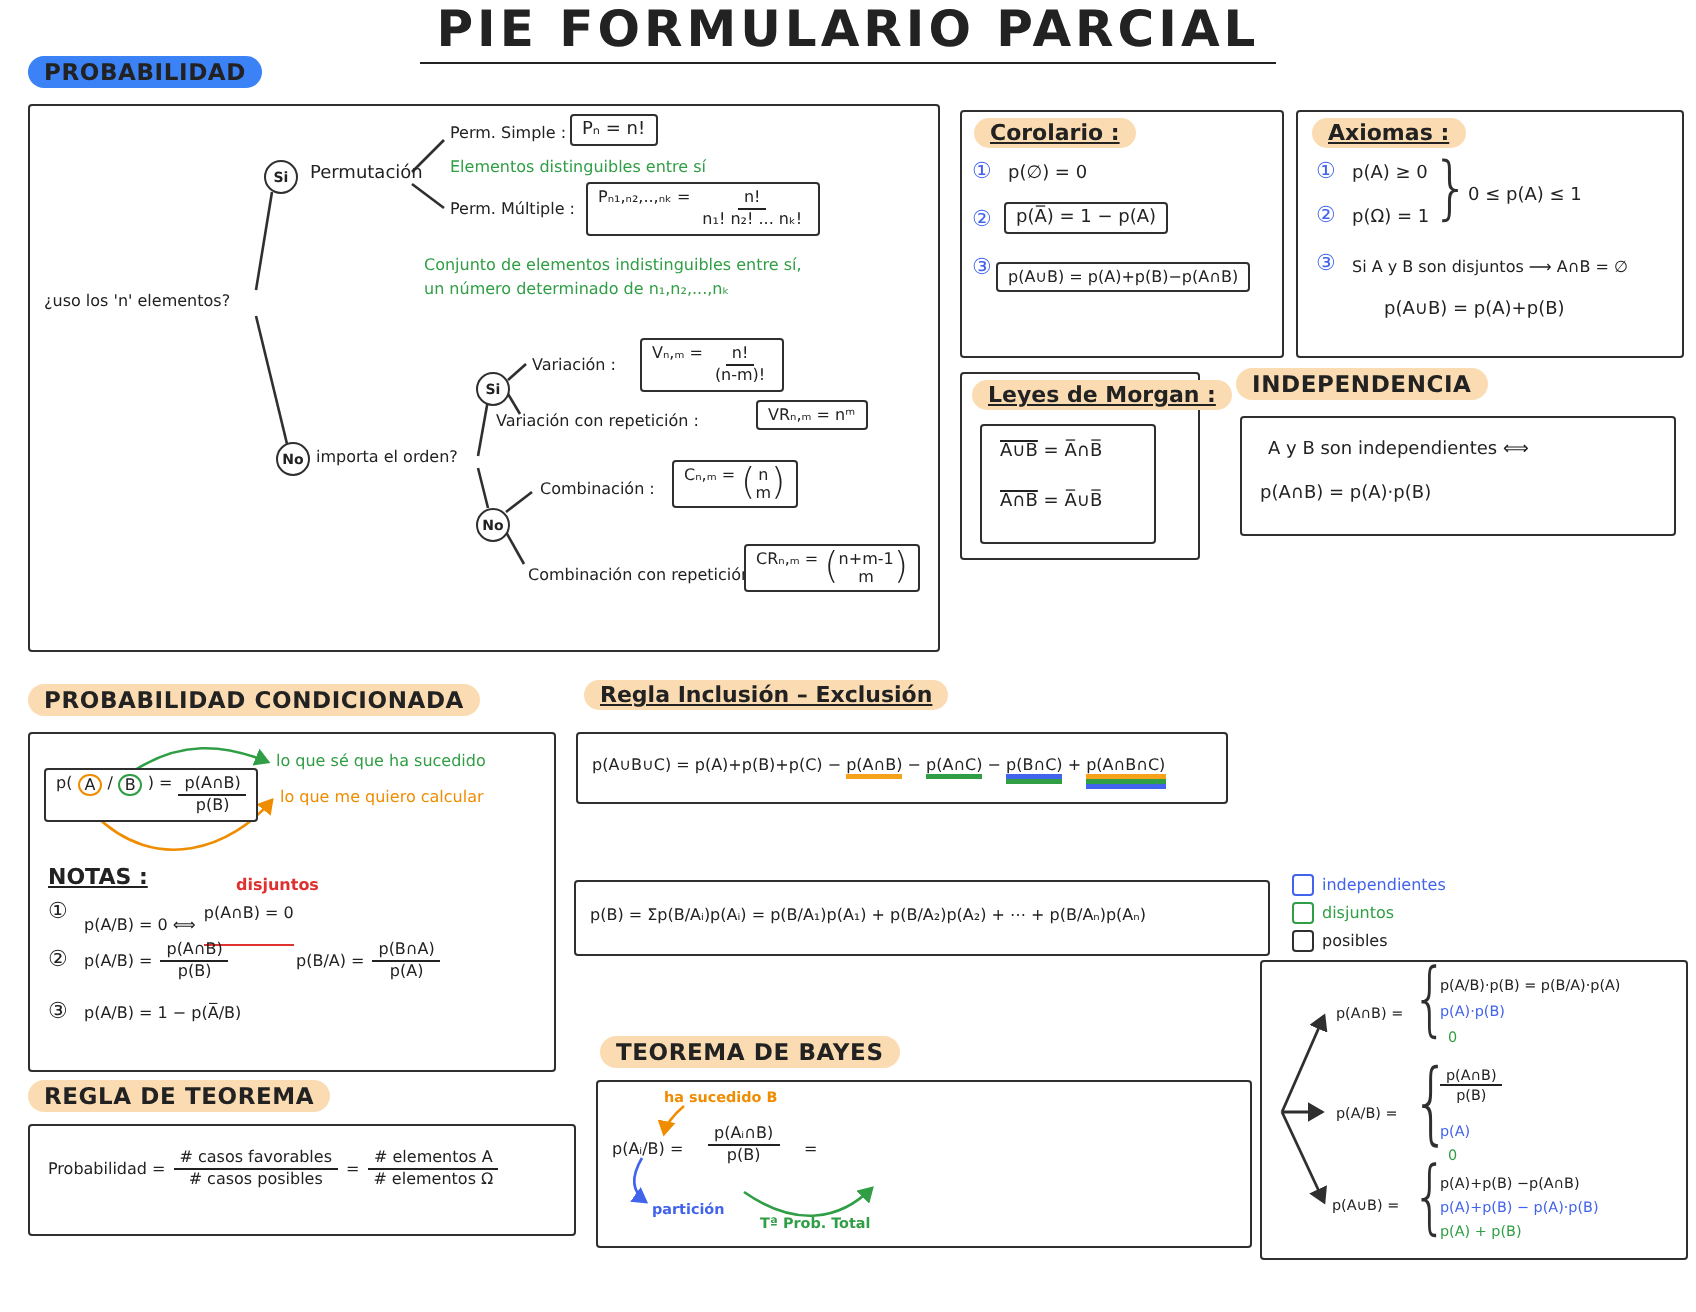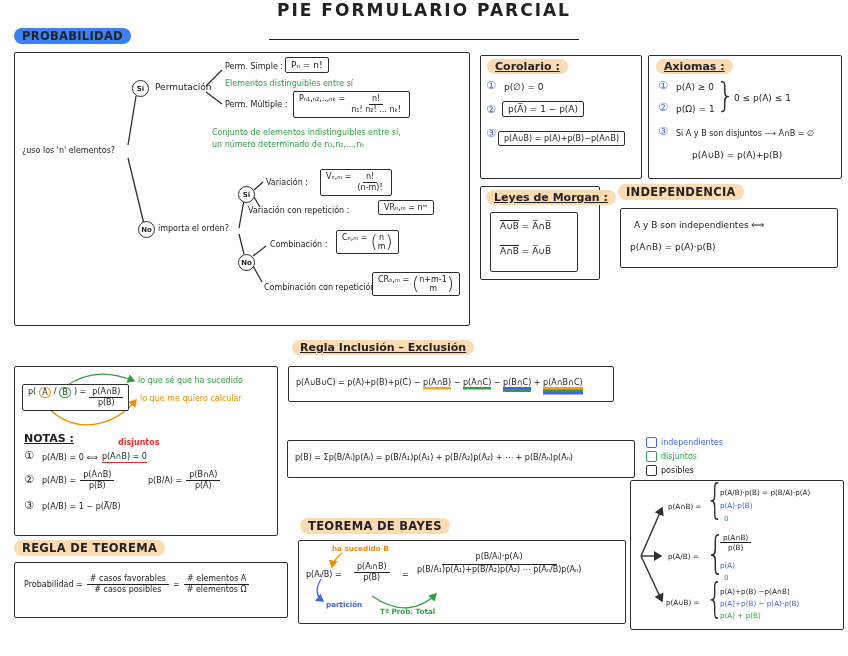--- a/index.html
+++ b/index.html
@@ -30,28 +30,28 @@
   .par{font-size:2.3em;font-weight:200;line-height:.85;}
   .stk{display:inline-flex;flex-direction:column;align-items:center;line-height:1.15;}
   .ov{text-decoration:overline;}
   .brace{font-weight:200;display:inline-block;line-height:1;color:#2f2f2f;}
   .brace-l::before{content:"{";}
   .brace-r::before{content:"}";}
   .u-ab{box-shadow:0 2.5px 0 #f6a21a;}
   .u-ac{box-shadow:0 2.5px 0 #2f9e44;}
   .u-bc{box-shadow:0 2.5px 0 #4263eb,0 5px 0 #2f9e44;margin-top:17px;}
   .u-abc{box-shadow:0 2.5px 0 #f6a21a,0 5px 0 #2f9e44,0 7.5px 0 #4263eb;}
-  .redline{border-bottom:1.6px solid #e03131;padding-bottom:1px;}
+  .redline{border-bottom:1.6px solid #e03131;padding-bottom:11px;}
   .ellipse{border-radius:50%;padding:0 2px;display:inline-block;}
   .ell-o{border:1.4px solid #f08c00;}
   .ell-g{border:1.4px solid #2f9e44;}
   .sq{width:9px;height:9px;border:1.7px solid;display:inline-block;border-radius:2px;background:#fff;}
   .row{display:inline-flex;align-items:center;gap:4px;white-space:nowrap;}
-  .title{font-weight:bold;font-size:17px;letter-spacing:2px;border-bottom:1.8px solid #222;
-         padding:0 8px 19px;display:inline-block;}
+  .title{font-weight:bold;font-size:25px;letter-spacing:2px;border-bottom:1.8px solid #222;
+         padding:0 8px 2px;display:inline-block;}
 </style>
 </head>
 <body>
 
 <div class="canvas">
 
   <svg class="abs" style="left:0;top:0;pointer-events:none" width="848" height="656" viewBox="0 0 848 656">
     <defs>
       <marker id="arwk" markerWidth="7" markerHeight="7" refX="5" refY="3.5" orient="auto">
           <path d="M0,0 L6,3.5 L0,7 Z" fill="#2f2f2f"></path>
@@ -199,20 +199,21 @@
   <span class="abs f" style="left:500px;top:246px">
     <span class="ov">A∩B</span>
     <span>= A̅∪B̅</span>
   </span>
 
   <span class="abs hl hdr" style="left:618px;top:184px">INDEPENDENCIA</span>
   <div class="abs box" style="left:620px;top:208px;width:216px;height:58px"></div>
   <span class="abs f" style="left:634px;top:220px">A y B  son  independientes  ⟺</span>
   <span class="abs f" style="left:630px;top:242px">p(A∩B) = p(A)·p(B)</span>
 
+  <span class="abs hl hdr" style="left:14px;top:342px">PROBABILIDAD CONDICIONADA</span>
   <div class="abs box" style="left:14px;top:366px;width:262px;height:168px"></div>
   <span class="abs fbox sm" style="left:22px;top:384px">
     <span>p(</span>
       <span class="ellipse ell-o">A</span>
       <span>/</span>
       <span class="ellipse ell-g">B</span>
       <span>) =</span>
     <span class="frac">
       <span class="num">p(A∩B)</span>
       <span class="den">p(B)</span>
@@ -272,24 +273,20 @@
 
   <span class="abs hl hdr" style="left:300px;top:518px">TEOREMA DE BAYES</span>
   <div class="abs box" style="left:298px;top:540px;width:326px;height:82px"></div>
   <span class="abs xs orange" style="left:332px;top:544px;font-weight:bold">ha sucedido B</span>
   <span class="abs sm" style="left:306px;top:570px">p(Aᵢ/B) =</span>
   <span class="abs frac sm" style="left:354px;top:562px">
     <span class="num">p(Aᵢ∩B)</span>
     <span class="den">p(B)</span>
   </span>
   <span class="abs sm" style="left:402px;top:570px">=</span>
-  <span class="abs frac" style="left:414px;top:552px;font-size:8px">
-    <span class="num" style="padding:0 34px 2px">p(B/Aᵢ)·p(Aᵢ)</span>
-    <span class="den">p(B/A₁)p(A₁)+p(B/A₂)p(A₂) ⋯ p(Aₙ/B)p(Aₙ)</span>
-  </span>
   <span class="abs xs blue" style="left:326px;top:600px;font-weight:bold">partición</span>
   <span class="abs xs green" style="left:380px;top:607px;font-weight:bold">Tª Prob. Total</span>
 
   <span class="abs row" style="left:646px;top:437px">
     <span class="sq" style="border-color:#4263eb"></span>
     <span class="sm blue">independientes</span>
   </span>
   <span class="abs row" style="left:646px;top:451px">
     <span class="sq" style="border-color:#2f9e44"></span>
     <span class="sm green">disjuntos</span>

